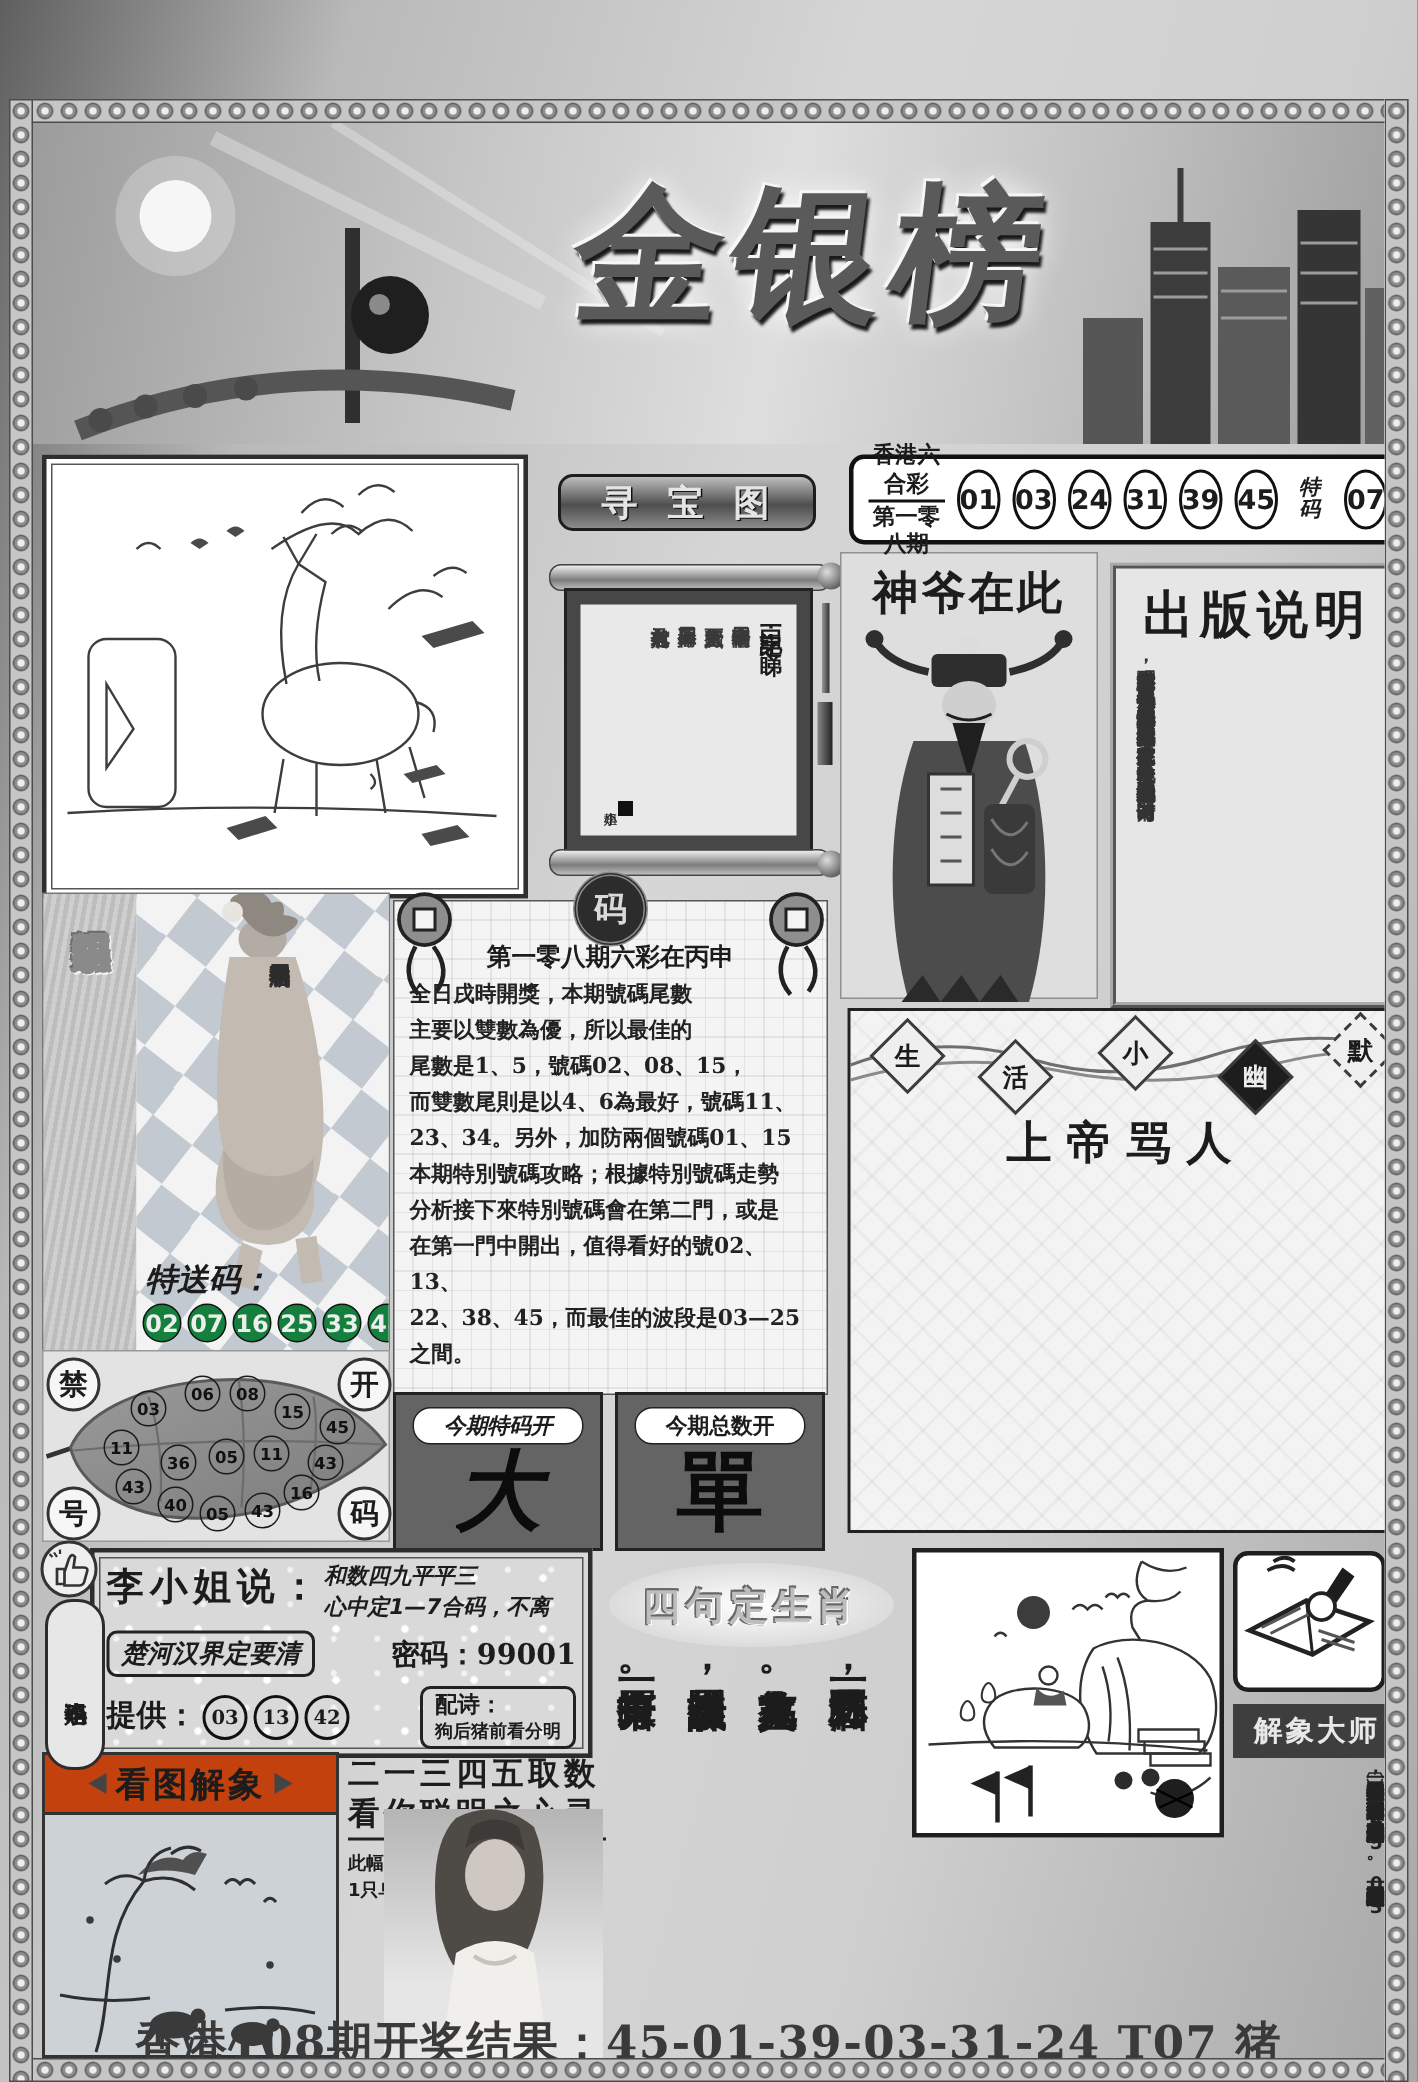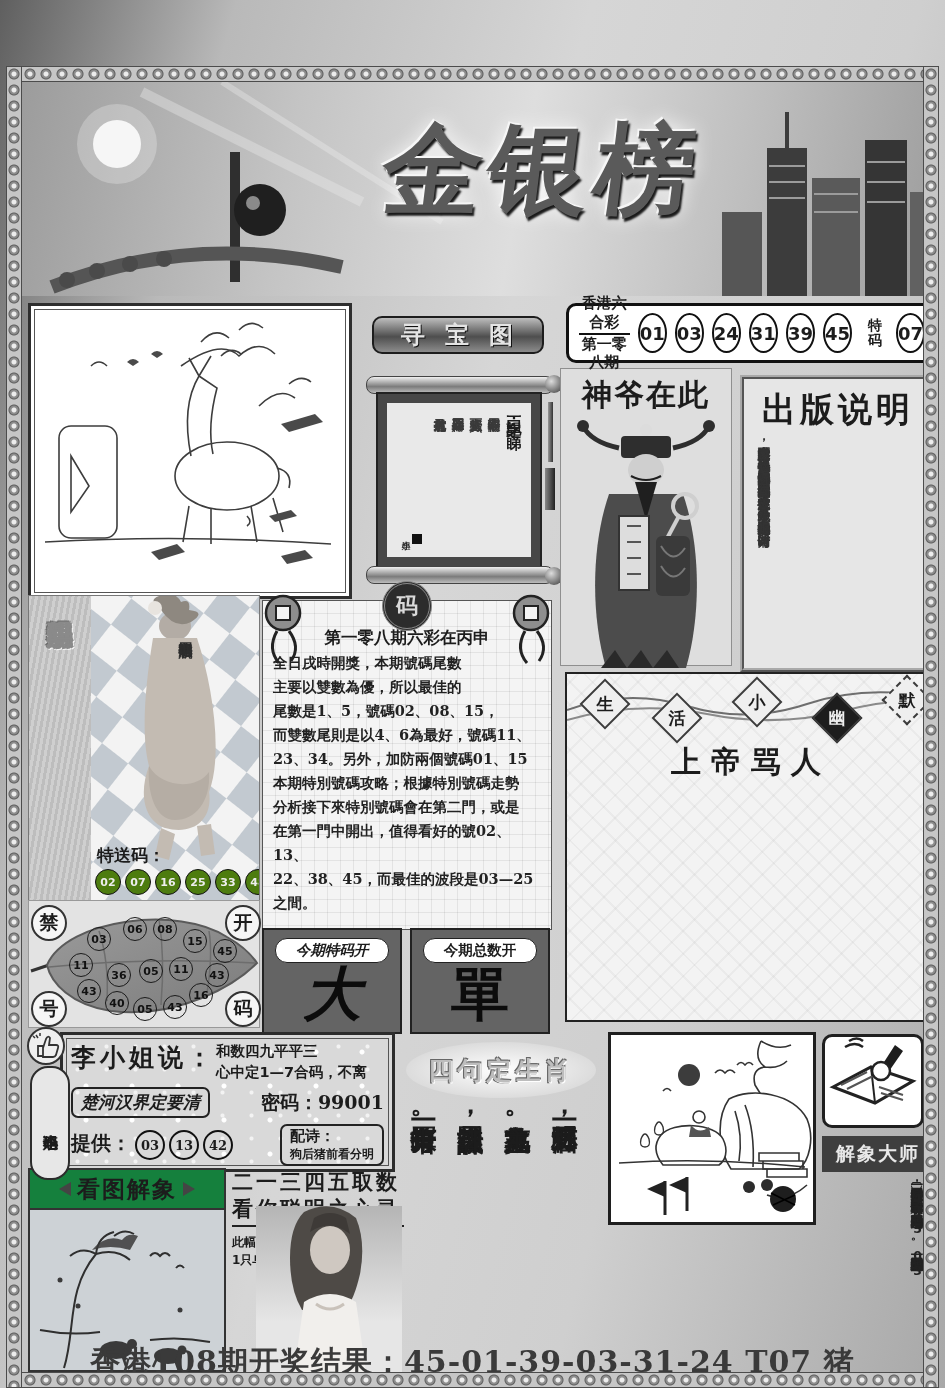--- a/index.html
+++ b/index.html
@@ -25,21 +25,21 @@
   .abs{position:absolute;}
   .vtext{writing-mode:vertical-rl;text-orientation:upright;white-space:pre-line;}
   .ball{display:inline-flex;align-items:center;justify-content:center;border:2px solid #111;
     border-radius:50%;background:#fff;font-weight:bold;}
   
   .lotto{left:566px;top:303px;width:372px;height:60px;border:3px solid #111;border-radius:10px;
     background:#fff;display:flex;align-items:center;gap:6px;padding:0 10px;box-sizing:border-box;z-index:5;}
   .lotto .head{font-size:15px;font-weight:900;line-height:1.25;text-align:center;}
   .lotto .head .r{border-bottom:2px solid #111;padding:0 2px 1px;}
   .lotto .ball{width:36px;height:36px;font-size:18px;margin-left:2px;}
-  .lotto .sp{font-size:14px;font-weight:900;line-height:1.1;margin:0 4px 0 8px;text-align:center;}
+  .lotto .sp{font-size:14px;font-weight:900;line-height:1.1;margin:0 4px 0 8px;font-style:italic;}
   
   .deerbox{left:28px;top:303px;width:318px;height:290px;background:#fff;border:3px solid #2e2e2e;
     box-shadow:inset 0 0 0 3px #fff,inset 0 0 0 4px #555;}
   
   .plaque{left:372px;top:316px;width:172px;height:38px;border-radius:10px;border:2px solid #1d1d1d;
     background:linear-gradient(180deg,#bdbdbd,#4e4e4e 55%,#8c8c8c);display:flex;align-items:center;justify-content:center;
     letter-spacing:20px;font-size:24px;font-weight:900;color:#e4e4e4;text-shadow:1px 1px 0 #111;padding-left:18px;box-sizing:border-box;}
   .roller{left:366px;height:16px;width:186px;border-radius:8px;
     background:linear-gradient(180deg,#efefef,#7c7c7c 60%,#bdbdbd);border:1px solid #444;}
   .roller .cap{position:absolute;right:-10px;top:-2px;width:18px;height:18px;border-radius:50%;background:radial-gradient(circle at 35% 35%,#ddd,#333);}
@@ -64,24 +64,24 @@
   .bodycode{left:28px;top:595px;width:232px;height:307px;border:1px solid #777;box-sizing:border-box;display:flex;}
   .sidestrip{width:62px;height:100%;background:repeating-linear-gradient(100deg,#cfcfcf 0 3px,#bdbdbd 3px 6px);
     display:flex;align-items:flex-start;justify-content:center;}
   .sidestrip .t{writing-mode:vertical-rl;text-orientation:upright;font-size:27px;font-weight:900;color:#8a8a8a;
     text-shadow:1px 1px 0 #f4f4f4,-1px -1px 0 #6b6b6b;margin-top:4px;font-family:"DejaVu Serif",serif;}
   .checker{position:relative;flex:1;overflow:hidden;background:#f1f1f1;}
   .checker::before{content:"";position:absolute;inset:-45%;
     background:repeating-conic-gradient(#c2c9d0 0 25%,#f3f3f3 0 50%);background-size:66px 66px;transform:rotate(38deg);}
   .spinetext{position:absolute;left:86px;top:36px;writing-mode:vertical-rl;text-orientation:upright;
     font-size:14px;font-weight:900;color:#2d2d2d;z-index:3;font-family:"DejaVu Serif",serif;}
-  .gift{position:absolute;left:6px;bottom:34px;z-index:3;font-size:17px;font-weight:900;}
+  .gift{position:absolute;left:6px;bottom:34px;z-index:3;font-size:21px;font-weight:900;font-style:italic;}
   .giftrow{position:absolute;left:4px;bottom:6px;z-index:3;display:flex;gap:4px;}
-  .giftrow .gball{width:24px;height:24px;border-radius:50%;background:#4d7c0f;color:#eee;border:1px solid #111;
-    display:flex;align-items:center;justify-content:center;font-size:11px;font-weight:bold;}
+  .giftrow .gball{width:24px;height:24px;border-radius:50%;background:#15803d;color:#eee;border:1px solid #111;
+    display:flex;align-items:center;justify-content:center;font-size:16px;font-weight:bold;}
   
   .tips{left:262px;top:600px;width:290px;height:330px;border:1px solid #555;box-sizing:border-box;
     background:#f4f4f4;
     background-image:repeating-linear-gradient(#0000 0 12px,#00000012 12px 13px),repeating-linear-gradient(90deg,#0000 0 12px,#00000012 12px 13px);}
   .tips .medal{position:absolute;left:50%;top:-20px;transform:translateX(-50%);width:44px;height:44px;border-radius:50%;
     background:#2c2c2c;border:3px double #8a8a8a;color:#d9d9d9;display:flex;align-items:center;justify-content:center;
     font-size:22px;font-weight:900;z-index:4;}
   .tips .headline{margin:26px 8px 2px;text-align:center;font-size:16.5px;font-weight:900;font-family:"DejaVu Serif",serif;}
   .tips .body{margin:2px 10px;font-size:14.5px;line-height:24px;white-space:pre-line;font-weight:700;
     font-family:"DejaVu Serif",serif;color:#222;}
@@ -107,21 +107,21 @@
   
   .openbox{width:140px;height:106px;background:#646464;border:2px solid #222;box-sizing:border-box;text-align:center;}
   .openbox .pill{margin:8px auto 0;width:112px;background:#fff;border:1px solid #222;border-radius:12px;
     font-size:14.5px;font-weight:900;padding:2px 0;}
   .openbox .big{font-size:58px;font-weight:900;color:#0c0c0c;line-height:1.08;font-family:"DejaVu Serif",serif;}
   
   .libox{left:60px;top:1032px;width:335px;height:140px;border:3px solid #2c2c2c;box-sizing:border-box;background:#d9d9d9;
     background-image:radial-gradient(circle,#ffffff 0 2px,transparent 3px),radial-gradient(circle,#ffffffb0 0 1.5px,transparent 2.5px);
     background-size:46px 34px,29px 23px;box-shadow:inset 0 0 0 3px #d9d9d9,inset 0 0 0 4px #555;padding:6px 8px;}
   .libox .says{font-size:25px;font-weight:900;font-family:"DejaVu Serif",serif;letter-spacing:4px;}
-  .libox .rline{font-size:14.5px;font-weight:900;line-height:1.45;}
+  .libox .rline{font-size:14.5px;font-weight:900;font-style:italic;line-height:1.45;}
   .libox .boxed1{display:inline-block;border:2px solid #222;border-radius:7px;padding:2px 8px;font-size:17px;
     font-weight:900;font-style:italic;font-family:"DejaVu Serif",serif;}
   .libox .pw{font-size:19px;font-weight:900;font-family:"DejaVu Serif",serif;}
   .libox .offer{font-size:20px;font-weight:900;font-family:"DejaVu Serif",serif;display:flex;align-items:flex-start;gap:4px;}
   .libox .oball{width:26px;height:26px;font-size:13px;background:transparent;}
   .libox .verse{border:2px solid #222;border-radius:7px;padding:1px 8px;font-size:12px;font-weight:800;}
   .libox .verse b{display:block;font-size:15px;}
   .thumb{left:26px;top:1026px;width:40px;height:40px;z-index:5;}
   .sideoval{left:30px;top:1066px;width:36px;height:110px;border:2px solid #2c2c2c;border-radius:18px;background:#e7e7e7;
     display:flex;align-items:center;justify-content:center;z-index:4;}
@@ -137,21 +137,21 @@
   
   .scene{left:608px;top:1032px;width:208px;height:193px;background:#fff;border:3px solid #1f1f1f;box-sizing:border-box;}
   
   .mastericon{left:822px;top:1034px;width:102px;height:94px;background:#fff;border:3px solid #1f1f1f;border-radius:10px;box-sizing:border-box;}
   .masterband{left:822px;top:1136px;width:112px;height:36px;background:#3e3e3e;display:flex;align-items:center;justify-content:center;}
   .masterband span{color:#e8e8e8;font-size:19px;font-weight:900;letter-spacing:2px;font-family:"DejaVu Serif",serif;}
   .masterbody{left:820px;top:1178px;width:106px;height:196px;writing-mode:vertical-rl;text-orientation:upright;
     font-size:12.5px;line-height:18px;font-weight:800;color:#222;}
   
   .mapbox{left:28px;top:1168px;width:198px;height:204px;border:2px solid #333;box-sizing:border-box;background:#cdd2d6;}
-  .mapbox .hdr{height:38px;background:#15803d;border-bottom:2px solid #333;display:flex;align-items:center;justify-content:center;gap:6px;}
+  .mapbox .hdr{height:38px;background:#c2410c;border-bottom:2px solid #333;display:flex;align-items:center;justify-content:center;gap:6px;}
   .mapbox .hdr .t{font-size:23px;font-weight:900;letter-spacing:2px;font-family:"DejaVu Serif",serif;}
   .arrowL,.arrowR{width:0;height:0;border-top:7px solid transparent;border-bottom:7px solid transparent;}
   .arrowL{border-right:12px solid #444;}
   .arrowR{border-left:12px solid #444;}
   
   .readtext{left:232px;top:1168px;width:172px;}
   .readtext .big{font-size:21px;font-weight:900;letter-spacing:3px;font-family:"DejaVu Serif",serif;line-height:1.3;}
   .readtext .big.u{border-bottom:2px solid #222;padding-bottom:2px;}
   .readtext .note{margin-top:6px;font-size:12px;font-weight:800;line-height:1.5;}
   

